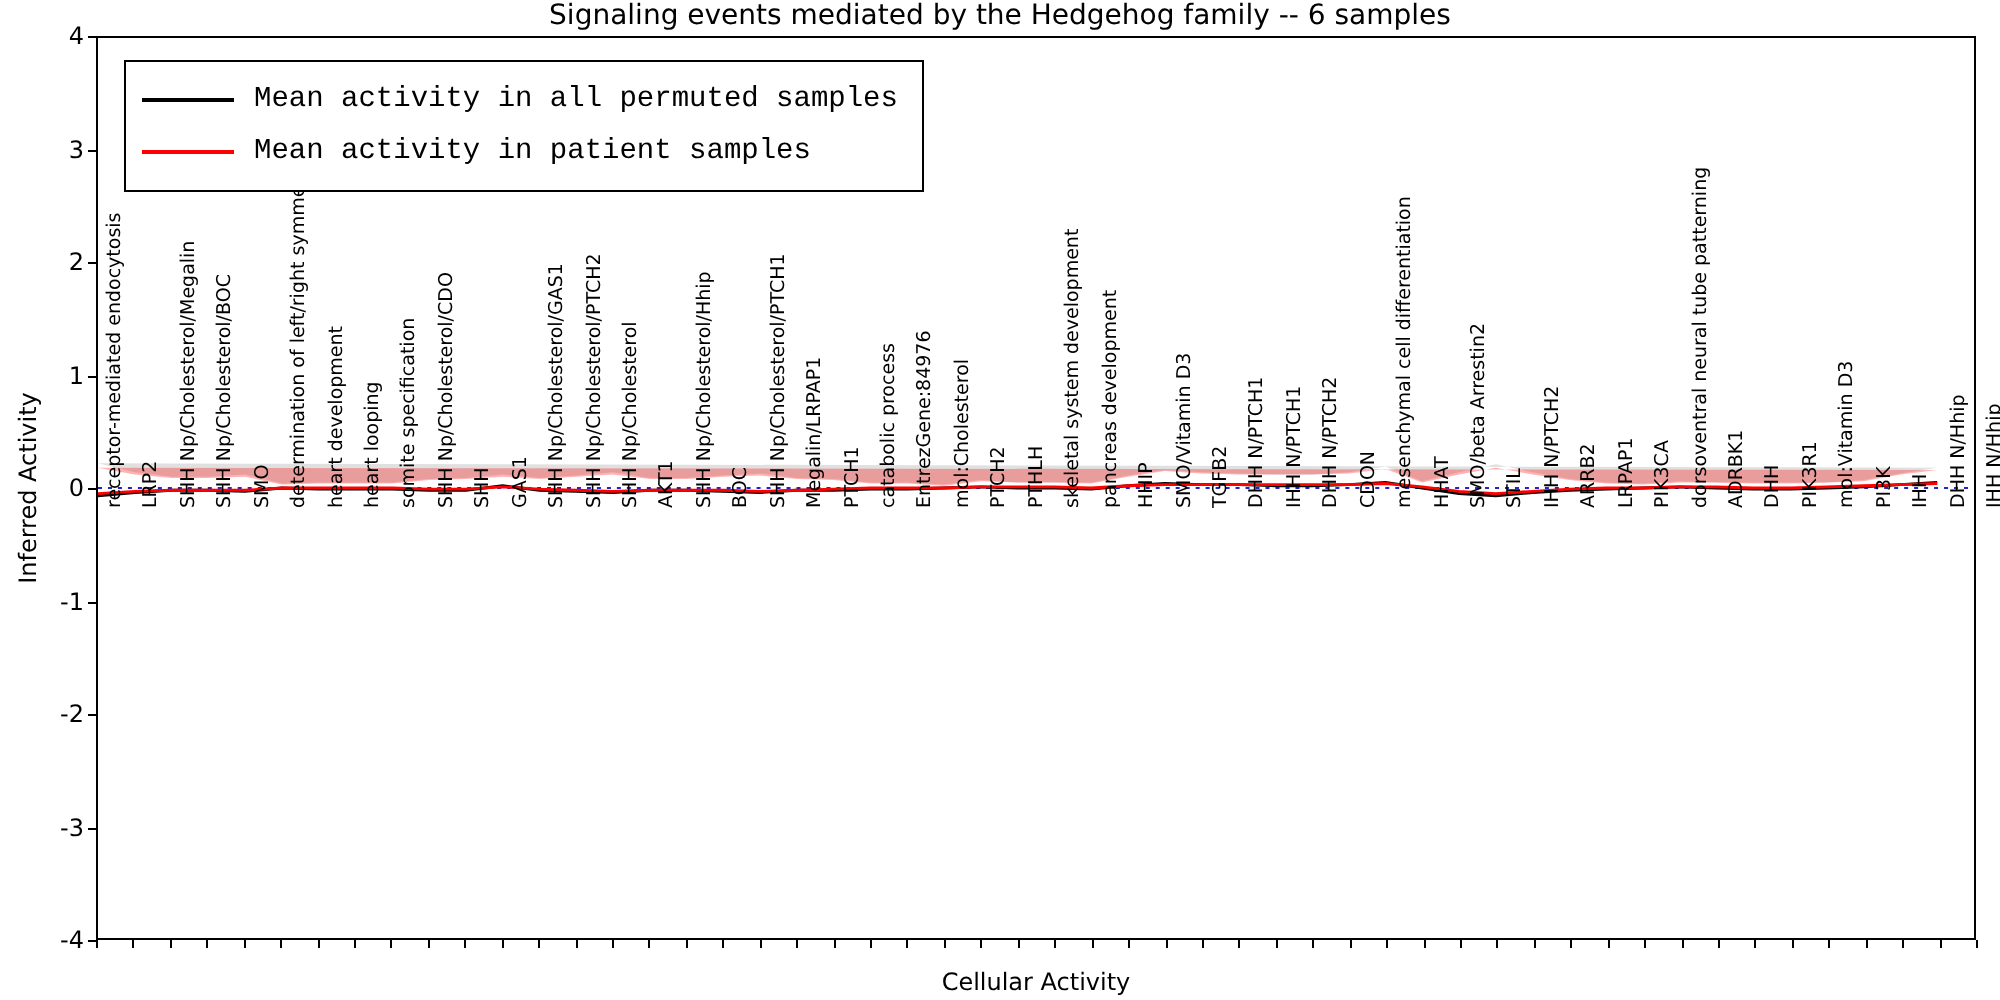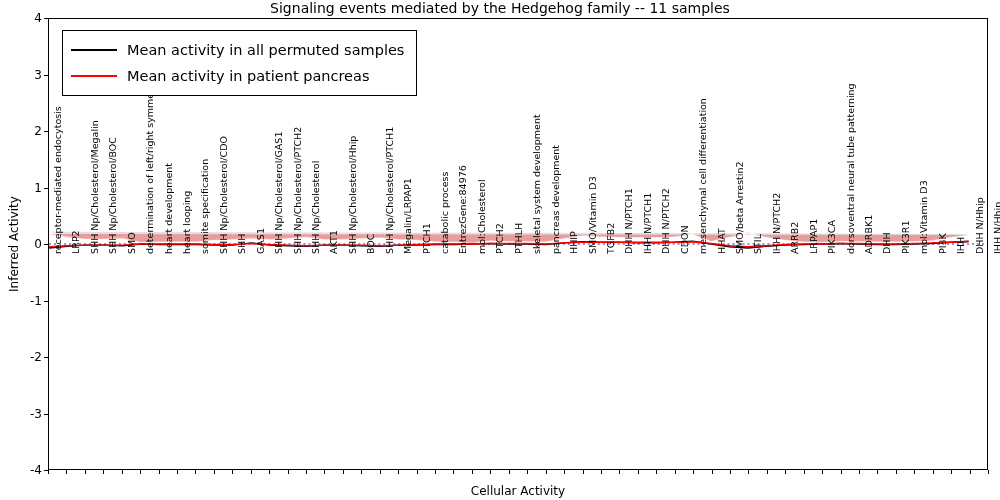--- a/index.html
+++ b/index.html
@@ -109,38 +109,39 @@
     top: 30px;
     border: 1px solid #000;
     background: #fff;
     padding: 6px 12px 6px 8px;
     box-sizing: border-box;
   }
   .legend-row {
     display: flex;
     align-items: center;
     height: 26px;
+    font-family: Liberation Mono, monospace;
   }
   .legend-swatch {
     width: 46px;
     height: 2px;
     margin-right: 10px;
   }
   .legend-text {
     font-size: 14.5px;
     color: #000;
     white-space: nowrap;
   }
 </style>
 </head>
 <body>
 
 <div id="figure">
 
-  <div id="chart-title">Signaling events mediated by the Hedgehog family -- 11 samples</div>
+  <div id="chart-title">Signaling events mediated by the Hedgehog family -- 6 samples</div>
 
   <div id="ylabel-wrap">
     <div id="ylabel">Inferred Activity</div>
   </div>
 
   <div id="plot-area">
     <div id="plot-inner">
       <svg class="plot-svg" id="plot-svg" viewBox="0 0 940 452" preserveAspectRatio="none">
           <polygon points="0.00,213.57 18.43,218.09 36.86,220.35 55.29,220.35 73.73,219.22 92.16,223.74 110.59,223.18 129.02,223.18 147.45,223.18 165.88,221.48 184.31,220.92 202.75,219.22 221.18,220.92 239.61,219.78 258.04,218.09 276.47,220.92 294.90,220.92 313.33,219.78 331.76,218.66 350.20,220.92 368.63,221.48 387.06,223.18 405.49,223.18 423.92,224.30 442.35,222.04 460.78,223.18 479.22,223.18 497.65,223.18 516.08,219.78 534.51,216.96 552.94,218.09 571.37,218.66 589.80,219.22 608.24,219.22 626.67,218.09 645.10,215.26 663.53,222.61 681.96,218.09 700.39,214.13 718.82,218.09 737.25,221.48 755.69,223.18 774.12,223.74 792.55,222.61 810.98,223.18 829.41,223.18 847.84,223.18 866.27,223.18 884.71,222.04 903.14,218.66 921.57,215.83 940.00,NaN 940.00,NaN 921.57,231.65 903.14,230.52 884.71,229.39 866.27,228.82 847.84,229.39 829.41,229.39 810.98,228.82 792.55,228.82 774.12,228.82 755.69,229.95 737.25,232.22 718.82,237.87 700.39,243.52 681.96,238.43 663.53,229.39 645.10,232.22 626.67,231.08 608.24,230.52 589.80,230.52 571.37,230.52 552.94,231.08 534.51,231.65 516.08,230.52 497.65,229.39 479.22,228.82 460.78,228.82 442.35,229.39 423.92,228.26 405.49,229.95 387.06,229.95 368.63,232.22 350.20,232.78 331.76,236.17 313.33,234.47 294.90,232.78 276.47,232.78 258.04,236.73 239.61,234.47 221.18,232.78 202.75,231.65 184.31,232.78 165.88,232.22 147.45,229.39 129.02,229.39 110.59,229.39 92.16,228.82 73.73,235.04 55.29,233.34 36.86,233.34 18.43,237.30 0.00,242.95" fill="#999999" fill-opacity="0.30" stroke="none"></polygon>
           <polygon points="0.00,215.83 18.43,219.22 36.86,220.92 55.29,220.92 73.73,220.35 92.16,224.30 110.59,223.74 129.02,223.74 147.45,223.74 165.88,222.04 184.31,221.48 202.75,220.35 221.18,221.48 239.61,220.35 258.04,219.22 276.47,221.48 294.90,221.48 313.33,220.35 331.76,219.78 350.20,221.48 368.63,222.04 387.06,223.74 405.49,223.74 423.92,224.87 442.35,222.61 460.78,223.18 479.22,223.18 497.65,223.74 516.08,220.35 534.51,217.52 552.94,218.66 571.37,219.22 589.80,219.22 608.24,219.22 626.67,218.66 645.10,216.40 663.53,223.18 681.96,219.22 700.39,215.83 718.82,219.22 737.25,222.04 755.69,223.74 774.12,224.30 792.55,223.18 810.98,223.18 829.41,223.74 847.84,223.74 866.27,223.18 884.71,222.61 903.14,219.22 921.57,216.96 940.00,NaN 940.00,NaN 921.57,231.08 903.14,229.95 884.71,228.82 866.27,228.26 847.84,228.82 829.41,228.82 810.98,228.26 792.55,228.26 774.12,228.26 755.69,228.82 737.25,231.08 718.82,236.17 700.39,241.25 681.96,236.73 663.53,228.82 645.10,231.65 626.67,230.52 608.24,229.95 589.80,229.95 571.37,229.95 552.94,230.52 534.51,230.52 516.08,229.95 497.65,228.82 479.22,228.26 460.78,228.26 442.35,228.82 423.92,227.69 405.49,228.82 387.06,228.82 368.63,231.08 350.20,231.65 331.76,234.47 313.33,233.34 294.90,231.65 276.47,231.65 258.04,235.04 239.61,233.34 221.18,231.65 202.75,230.52 184.31,231.65 165.88,231.08 147.45,228.82 129.02,228.82 110.59,228.82 92.16,228.26 73.73,233.91 55.29,232.78 36.86,232.78 18.43,235.60 0.00,240.69" fill="#ff0000" fill-opacity="0.30" stroke="none"></polygon>
@@ -280,17 +281,17 @@
 
   <div id="xlabel">Cellular Activity</div>
 
   <div id="legend">
     <div class="legend-row">
       <div class="legend-swatch" style="background:#000000;"></div>
       <div class="legend-text">Mean activity in all permuted samples</div>
     </div>
     <div class="legend-row">
       <div class="legend-swatch" style="background:#ff0000;"></div>
-      <div class="legend-text">Mean activity in patient pancreas</div>
+      <div class="legend-text">Mean activity in patient samples</div>
     </div>
   </div>
 
 </div>
 
 </body></html>

